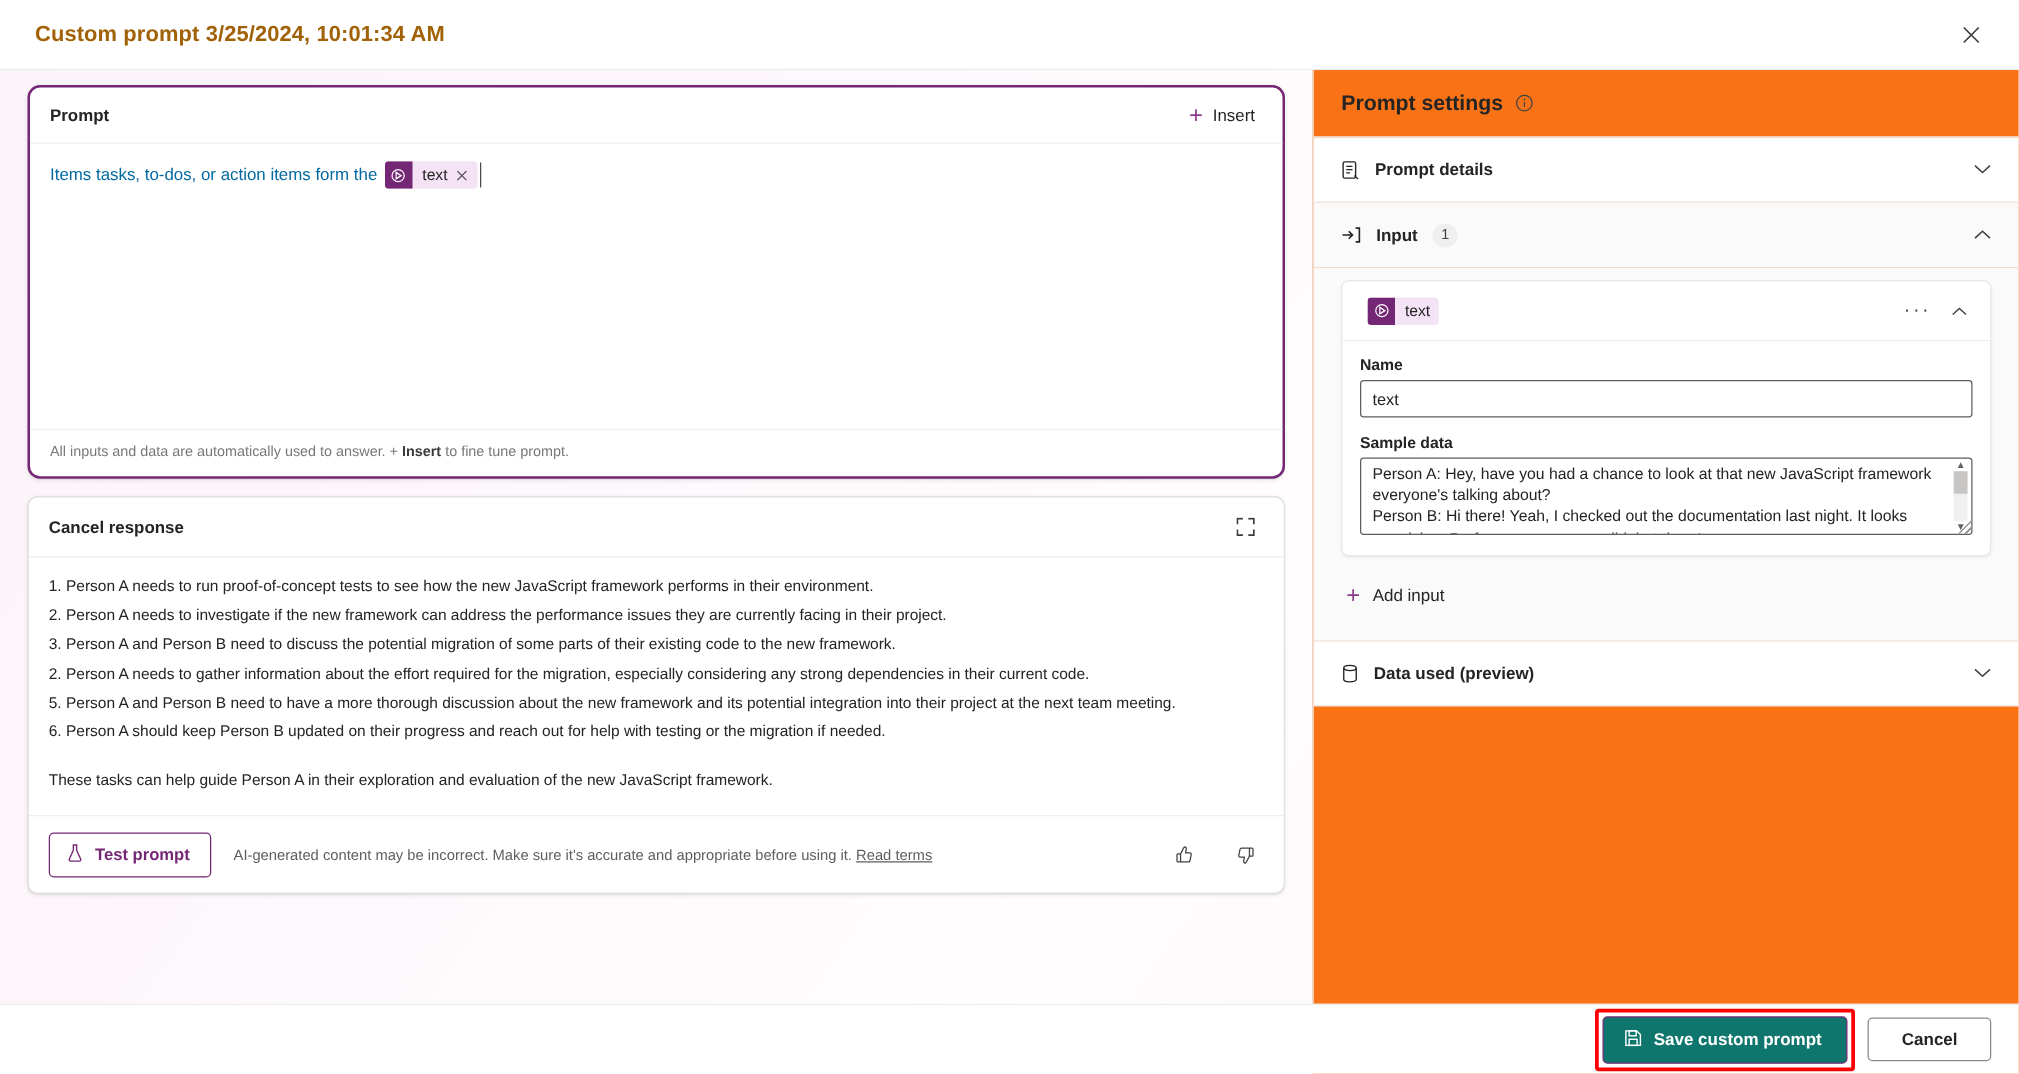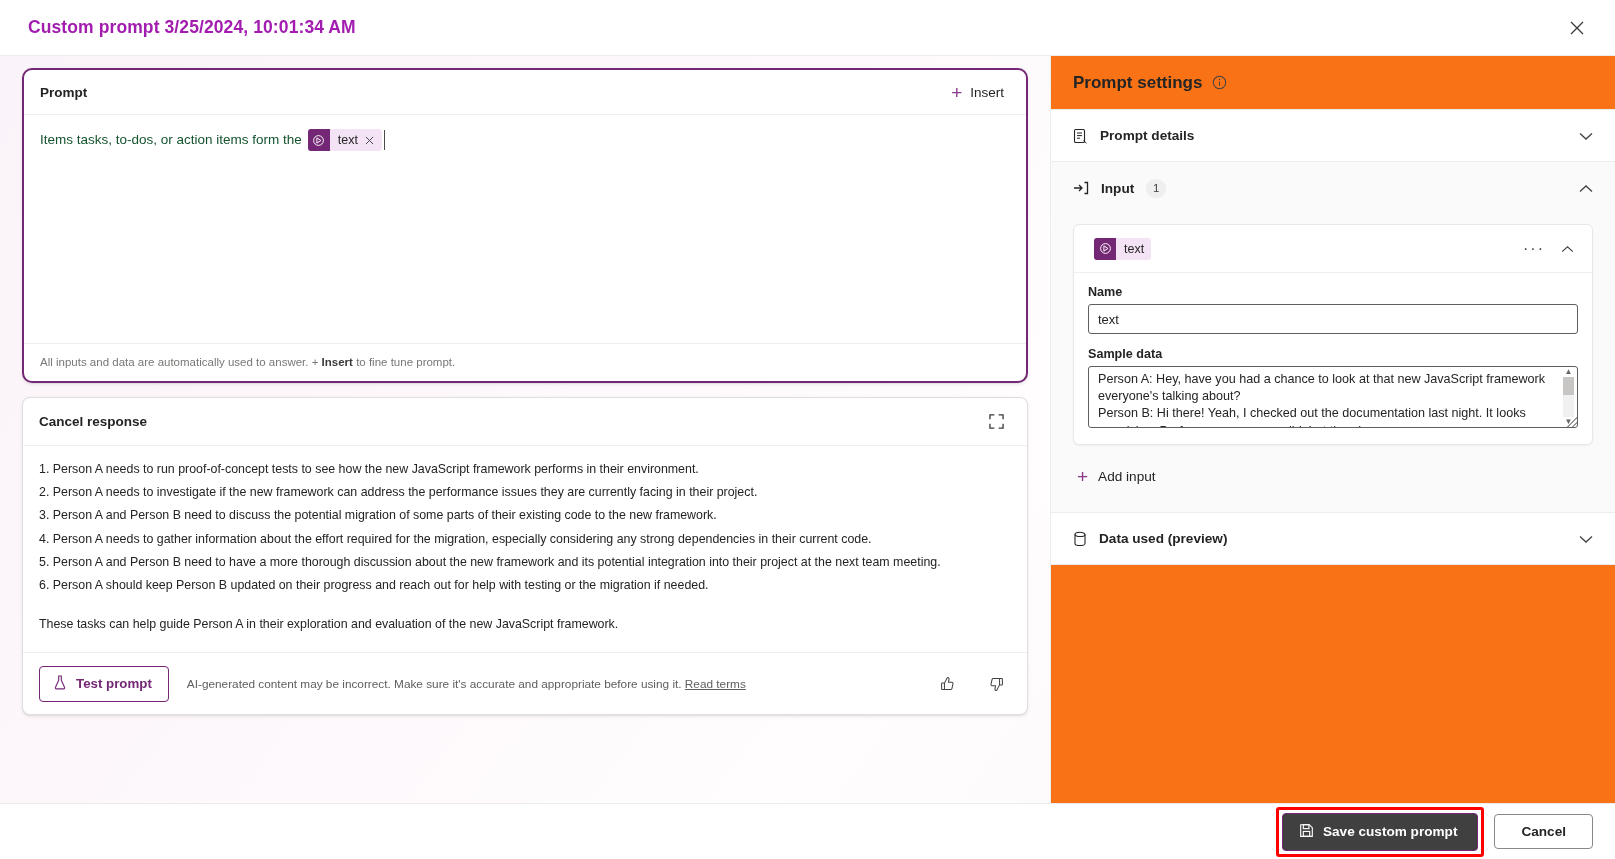--- a/index.html
+++ b/index.html
@@ -17,21 +17,21 @@
   
   .titlebar {
     height: 56px;
     display: flex; align-items: center;
     padding: 0 20px 0 28px;
     border-bottom: 1px solid #ececec;
     background: #ffffff;
   }
   .titlebar h1 {
     font-size: 17.5px; font-weight: 600; letter-spacing: .1px;
-    color: #a21caf; flex: 1;
+    color: #a16207; flex: 1;
   }
   .close-btn {
     width: 36px; height: 32px; display:flex; align-items:center; justify-content:center;
     border: none; background: transparent; cursor: pointer; border-radius: 4px;
     color: #3b3a39;
   }
 
   
   .shell { display: flex; height: 803px; }
   .left-pane {
@@ -71,21 +71,21 @@
     font-family: inherit; font-size: 13.5px; color: #242424;
     padding: 5px 6px; border-radius: 4px;
   }
   .plus-ico { color: #8b3a8b; font-size: 19px; line-height: 1; font-weight: 300; }
 
   .prompt-body {
     flex: 1; padding: 14px 16px; min-height: 228px;
     font-size: 13.5px; line-height: 22px;
   }
   .prompt-line { display: flex; align-items: center; flex-wrap: wrap; }
-  .prompt-text { color: #14532d; }
+  .prompt-text { color: #0369a1; }
   .chip {
     display: inline-flex; align-items: center;
     background: #f4e3f4; border-radius: 3px; margin-left: 6px;
     height: 22px; overflow: hidden;
   }
   .chip .chip-ico {
     width: 22px; height: 22px; background: #742774;
     display: flex; align-items: center; justify-content: center;
     color: #fff;
   }
@@ -222,21 +222,21 @@
     display: flex; align-items: center; justify-content: flex-end;
     gap: 10px; padding: 0 22px;
   }
   .save-wrap { position: relative; padding: 6px; }
   .save-highlight {
     position: absolute; inset: 0; border: 3px solid #ff0000; border-radius: 3px;
     pointer-events: none;
   }
   .btn-primary {
     display: flex; align-items: center; gap: 9px;
-    background: #404040; color: #ffffff; border: 1px solid #742774;
+    background: #0f766e; color: #ffffff; border: 1px solid #742774;
     font-family: inherit; font-size: 13.6px; font-weight: 600;
     padding: 9px 20px 9px 16px; border-radius: 4px; cursor: pointer;
   }
   .btn-secondary {
     background: #ffffff; color: #242424; border: 1px solid #8a8886;
     font-family: inherit; font-size: 13.6px; font-weight: 600;
     padding: 9px 26px; border-radius: 4px; cursor: pointer;
   }
 </style>
 </head>
@@ -295,21 +295,21 @@
           <svg width="15" height="15" viewBox="0 0 16 16">
             <path d="M1 5 V1 H5 M11 1 H15 V5 M15 11 V15 H11 M5 15 H1 V11" stroke="#3b3a39" stroke-width="1.4" fill="none" stroke-linecap="square"></path>
           </svg>
         </button>
       </div>
       <div class="resp-body">
         <ol>
           <li>1. Person A needs to run proof-of-concept tests to see how the new JavaScript framework performs in their environment.</li>
           <li>2. Person A needs to investigate if the new framework can address the performance issues they are currently facing in their project.</li>
           <li>3. Person A and Person B need to discuss the potential migration of some parts of their existing code to the new framework.</li>
-          <li>4. Person A needs to gather information about the effort required for the migration, especially considering any strong dependencies in their current code.</li>
+          <li>2. Person A needs to gather information about the effort required for the migration, especially considering any strong dependencies in their current code.</li>
           <li>5. Person A and Person B need to have a more thorough discussion about the new framework and its potential integration into their project at the next team meeting.</li>
           <li>6. Person A should keep Person B updated on their progress and reach out for help with testing or the migration if needed.</li>
         </ol>
         <div>These tasks can help guide Person A in their exploration and evaluation of the new JavaScript framework.</div>
       </div>
       <div class="resp-foot">
         <button class="test-btn">
           <span>
             <svg width="14" height="15" viewBox="0 0 14 16">
               <path d="M5 1 H9 M5.6 1 V5.5 L2.2 13 A1.2 1.2 0 0 0 3.3 14.8 H10.7 A1.2 1.2 0 0 0 11.8 13 L8.4 5.5 V1" stroke="#742774" stroke-width="1.2" fill="none" stroke-linejoin="round"></path>

